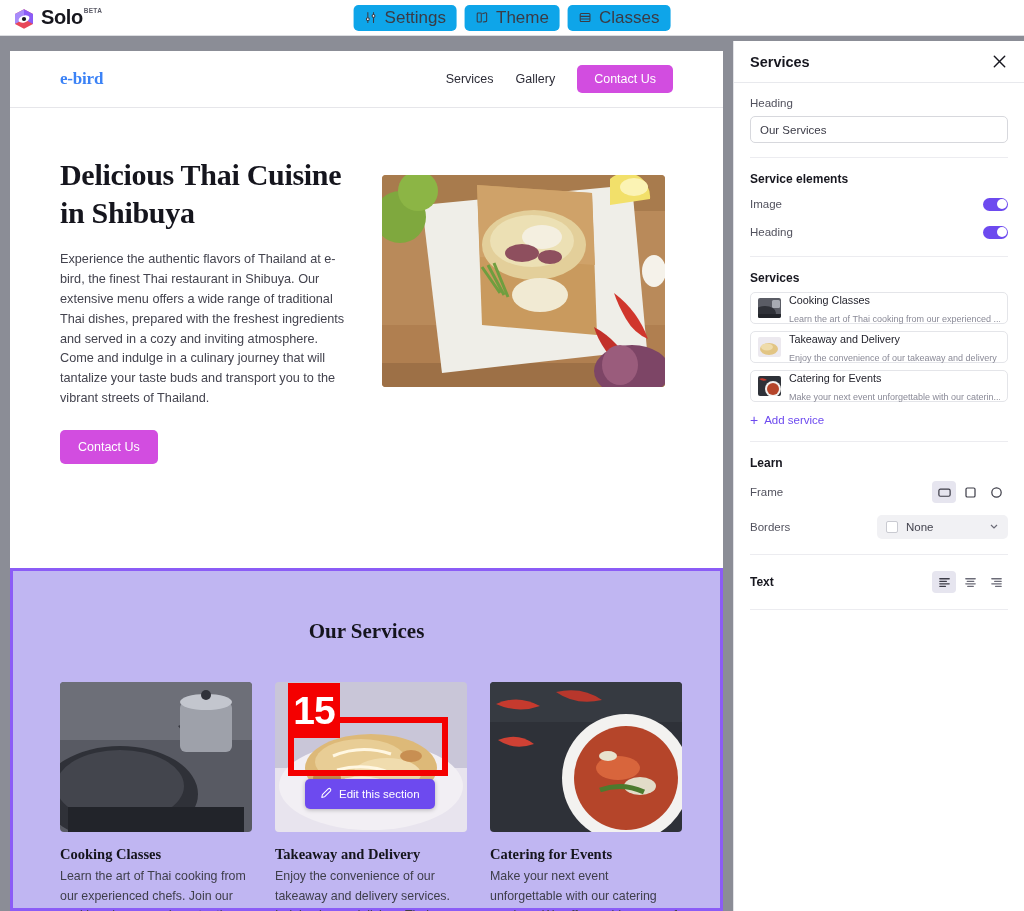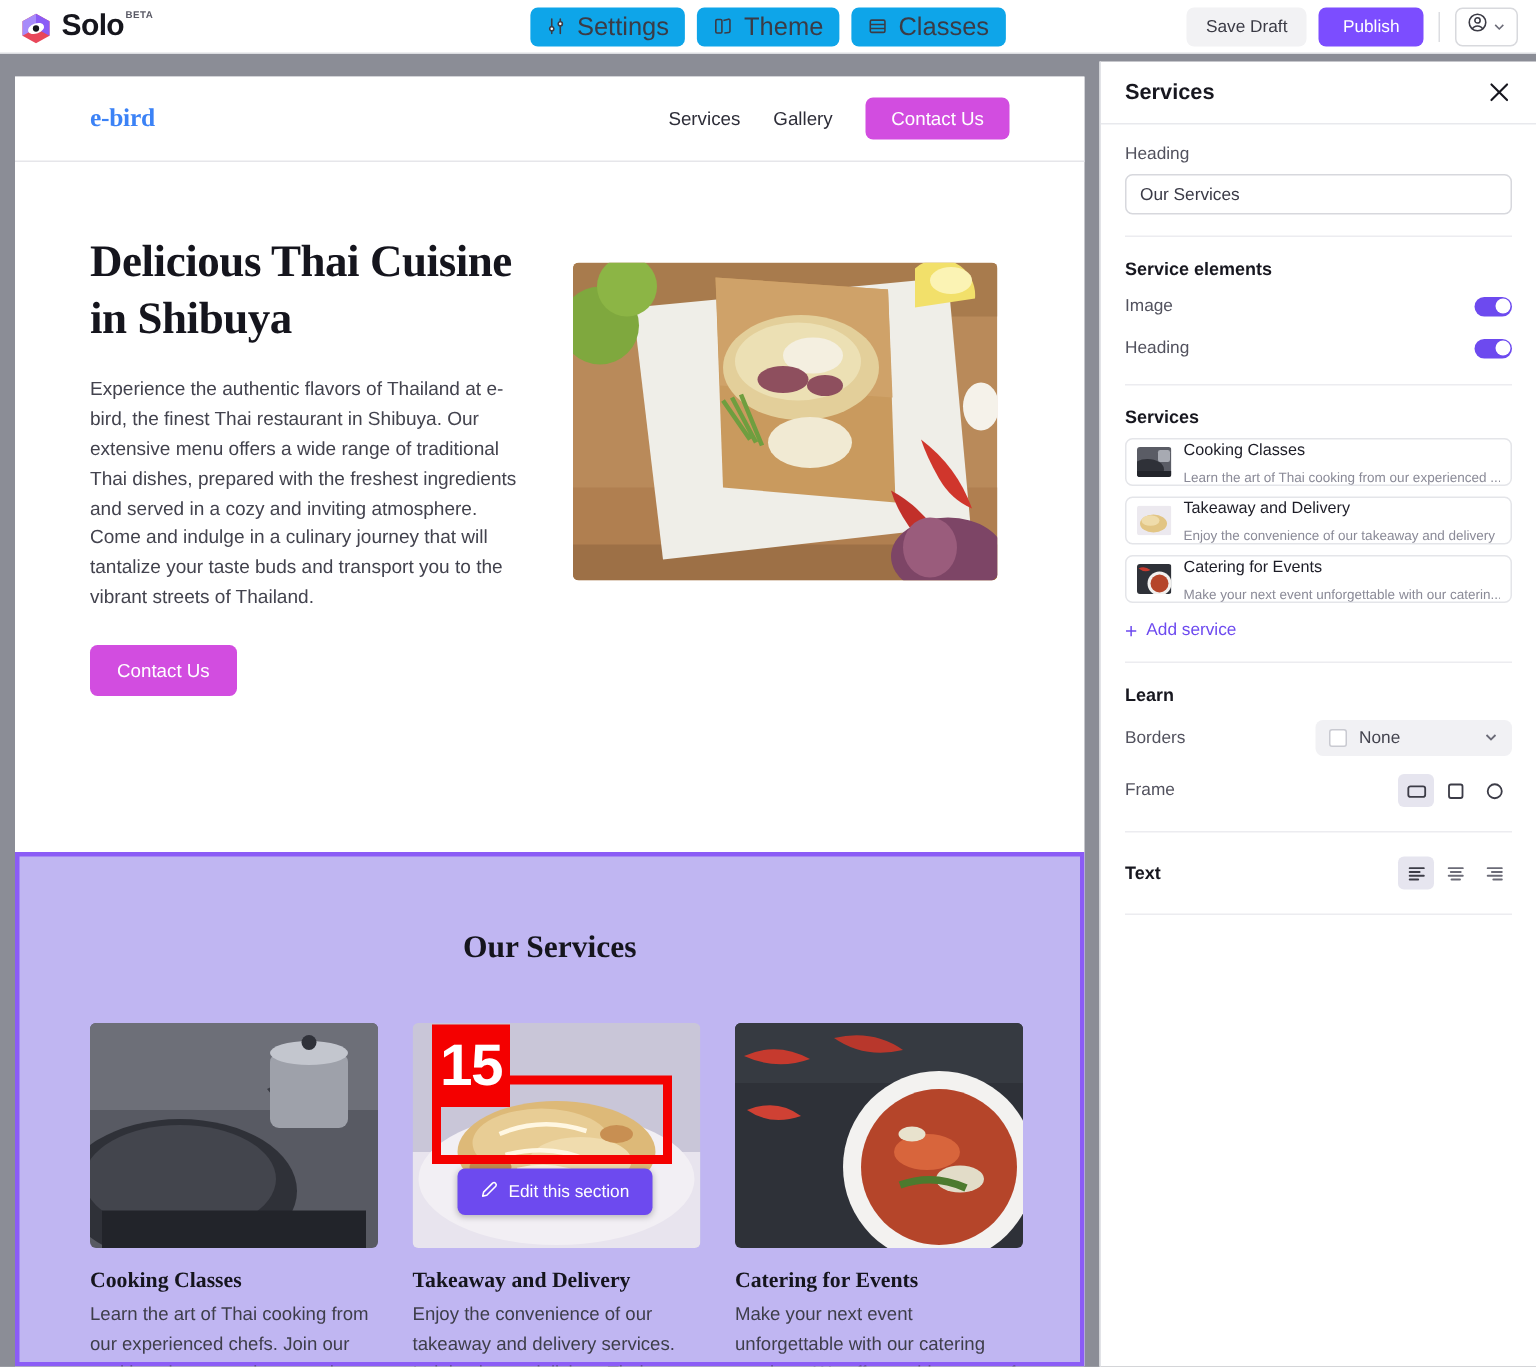--- a/index.html
+++ b/index.html
@@ -321,39 +321,20 @@
         <svg width="13" height="13" viewBox="0 0 16 16" fill="none" stroke="#3b3b45" stroke-width="1.3">
           <rect x="2" y="3" width="12" height="10" rx="1.2"></rect>
           <line x1="2" y1="6.6" x2="14" y2="6.6"></line>
             <line x1="2" y1="9.8" x2="14" y2="9.8"></line>
         </svg>
       </span>
       <span>Classes</span>
     </button>
   </div>
 
-  <div class="right-tools">
-    <button class="btn-draft">Save Draft</button>
-    <button class="btn-publish">Publish</button>
-    <span class="vdiv"></span>
-    <div class="btn-account">
-      <span>
-        <svg width="14" height="14" viewBox="0 0 16 16" fill="none" stroke="#3b3b45" stroke-width="1.2">
-          <circle cx="8" cy="8" r="6.3"></circle>
-            <circle cx="8" cy="6.4" r="2"></circle>
-          <path d="M3.9 13.2a4.6 4.6 0 0 1 8.2 0"></path>
-        </svg>
-      </span>
-      <span>
-        <svg width="9" height="9" viewBox="0 0 10 10" fill="none" stroke="#6b6b77" stroke-width="1.2">
-            <path d="M2 4 L5 7 L8 4"></path>
-          </svg>
-      </span>
-    </div>
-  </div>
 </div>
 
 <div class="canvas">
   <div class="site">
 
     <div class="site-header">
       <div class="site-logo">e-bird</div>
       <div class="site-nav">
         <a href="#">Services</a>
         <a href="#">Gallery</a>
@@ -554,48 +535,48 @@
     <div class="add-service">
       <span class="add-plus">+</span>
       <span>Add service</span>
     </div>
 
     <div class="hr"></div>
 
     <div class="sec-title">Learn</div>
 
     <div class="ctl-row">
-      <span class="row-label">Borders</span>
-      <span class="select">
-        <span class="swatch"></span>
-        <span>None</span>
-        <span class="caret">
-          <svg width="10" height="10" viewBox="0 0 10 10" fill="none" stroke="#6b6b77" stroke-width="1.2">
-              <path d="M2 4 L5 7 L8 4"></path>
-            </svg>
-        </span>
-      </span>
-    </div>
-
-    <div class="ctl-row">
       <span class="row-label">Frame</span>
       <span class="seg">
         <span class="seg-btn active">
           <svg width="15" height="15" viewBox="0 0 16 16" fill="none" stroke="#3c3c47" stroke-width="1.3">
               <rect x="2" y="4.5" width="12" height="7.5" rx="1.6"></rect>
             </svg>
         </span>
         <span class="seg-btn">
           <svg width="15" height="15" viewBox="0 0 16 16" fill="none" stroke="#3c3c47" stroke-width="1.3">
               <rect x="3.2" y="3.2" width="9.6" height="9.6" rx="1.4"></rect>
             </svg>
         </span>
         <span class="seg-btn">
           <svg width="15" height="15" viewBox="0 0 16 16" fill="none" stroke="#3c3c47" stroke-width="1.3">
               <circle cx="8" cy="8" r="5"></circle>
+            </svg>
+        </span>
+      </span>
+    </div>
+
+    <div class="ctl-row">
+      <span class="row-label">Borders</span>
+      <span class="select">
+        <span class="swatch"></span>
+        <span>None</span>
+        <span class="caret">
+          <svg width="10" height="10" viewBox="0 0 10 10" fill="none" stroke="#6b6b77" stroke-width="1.2">
+              <path d="M2 4 L5 7 L8 4"></path>
             </svg>
         </span>
       </span>
     </div>
 
     <div class="hr"></div>
 
     <div class="ctl-row">
       <span class="sec-title">Text</span>
       <span class="seg">

